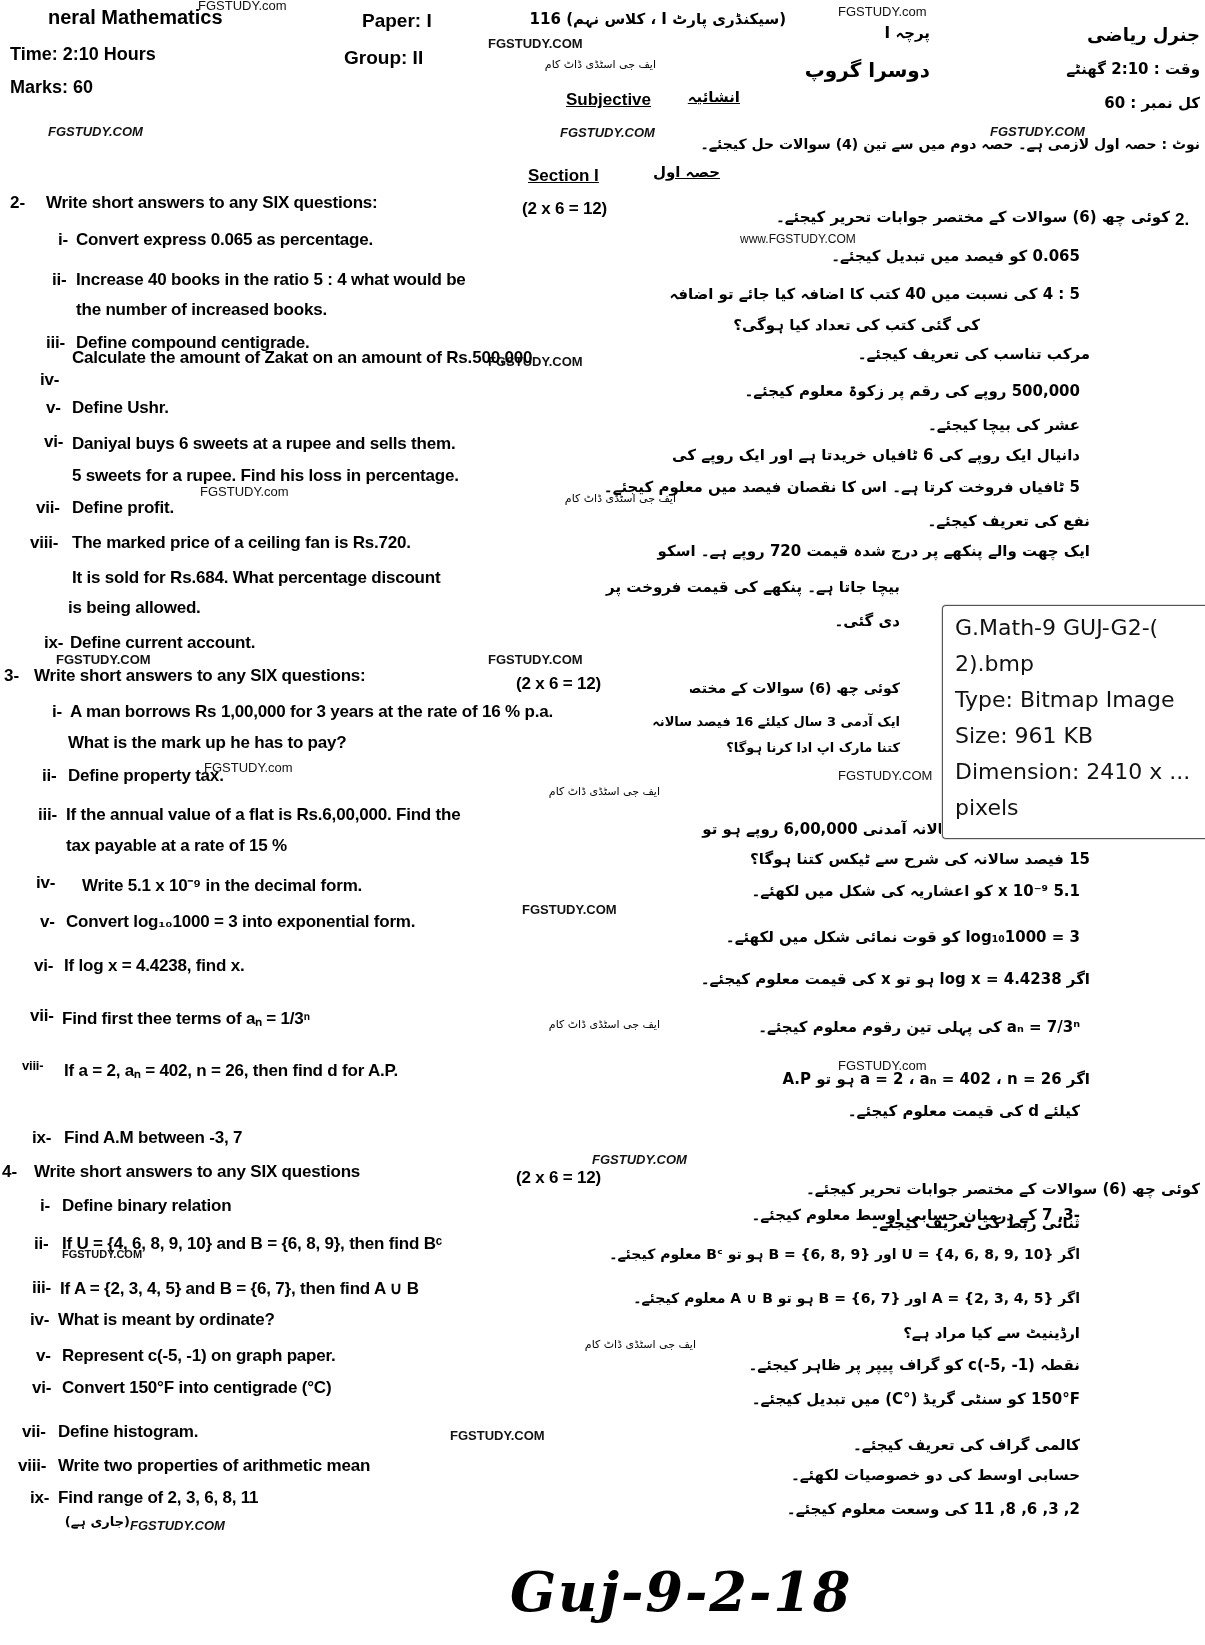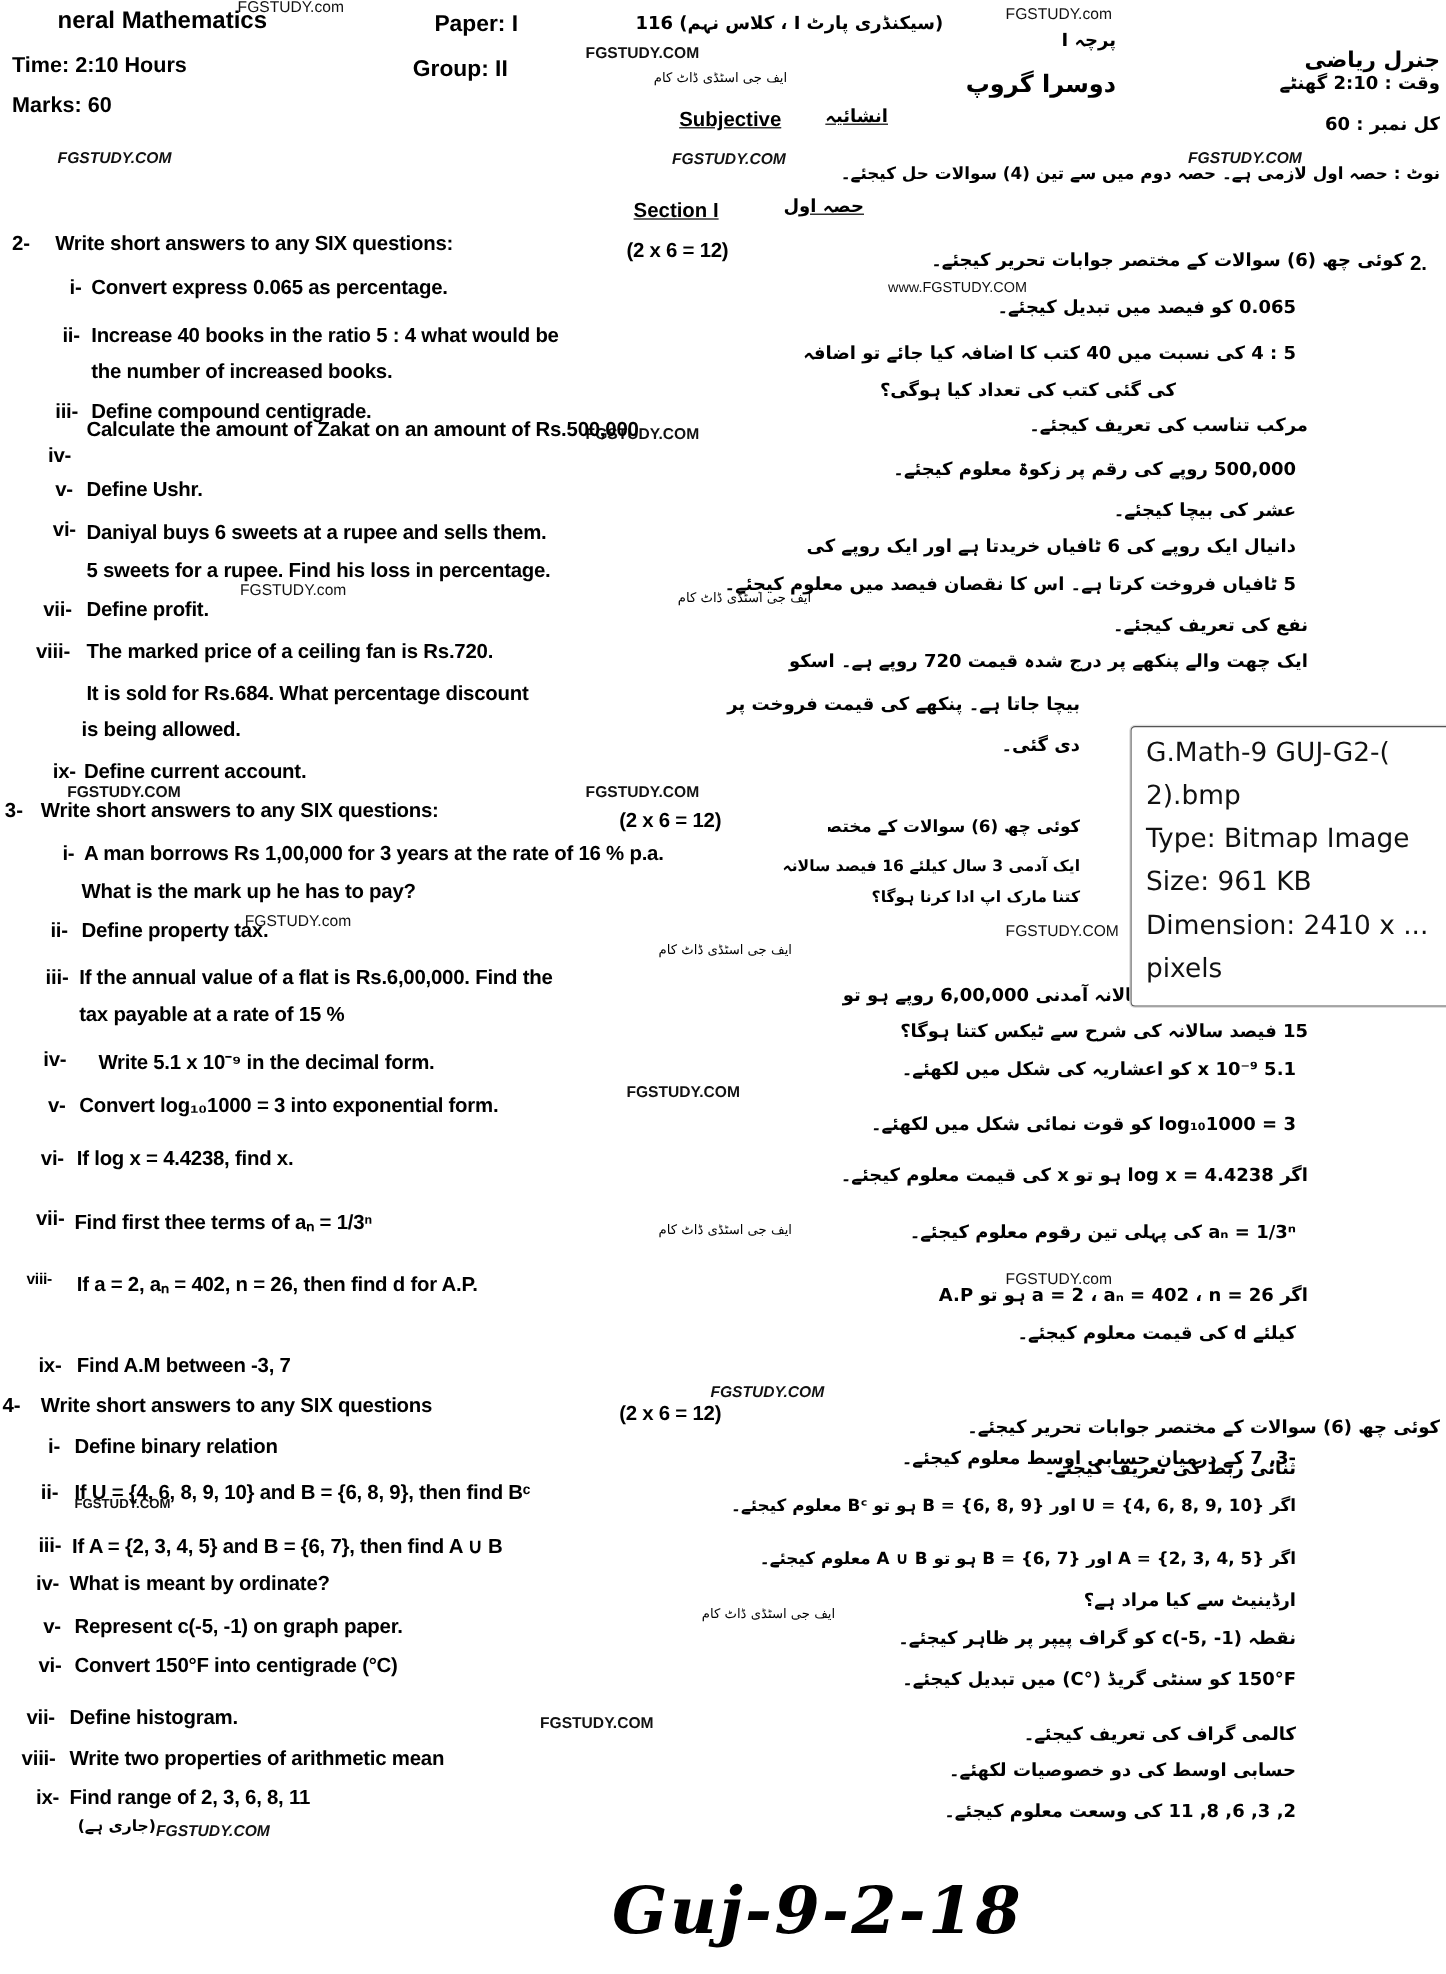--- a/index.html
+++ b/index.html
@@ -30,21 +30,21 @@
 <div class="abs hdr" style="left:10px;top:44px;font-size:18px;">Time: 2:10 Hours</div>
 <div class="abs hdr" style="left:10px;top:77px;font-size:18px;">Marks: 60</div>
 <div class="abs wmb" style="left:48px;top:124px;">FGSTUDY.COM</div>
 
 <div class="abs ur" style="left:496px;top:10px;width:290px;">(سیکنڈری پارٹ I ، کلاس نہم) 116</div>
 <div class="abs wm" style="left:488px;top:36px;font-weight:bold;">FGSTUDY.COM</div>
 <div class="abs urs" style="left:496px;top:58px;width:160px;">ایف جی اسٹڈی ڈاٹ کام</div>
 <div class="abs wm" style="left:838px;top:4px;">FGSTUDY.com</div>
 <div class="abs ur" style="left:870px;top:24px;width:60px;">پرچہ I</div>
 <div class="abs ur" style="left:820px;top:58px;width:110px;font-size:20px;">دوسرا گروپ</div>
-<div class="abs ur" style="left:1060px;top:40px;width:140px;font-size:18px;">جنرل ریاضی</div>
+<div class="abs ur" style="left:1060px;top:24px;width:140px;font-size:18px;">جنرل ریاضی</div>
 <div class="abs ur" style="left:1000px;top:60px;width:200px;">وقت : 2:10 گھنٹے</div>
 <div class="abs ur" style="left:1060px;top:94px;width:140px;">کل نمبر : 60</div>
 <div class="abs hdr ul" style="left:566px;top:90px;font-size:17px;">Subjective</div>
 <div class="abs ur ul" style="left:680px;top:88px;width:60px;">انشائیہ</div>
 <div class="abs wmb" style="left:560px;top:125px;">FGSTUDY.COM</div>
 <div class="abs wmb" style="left:990px;top:124px;">FGSTUDY.COM</div>
 <div class="abs ur" style="left:700px;top:136px;width:500px;font-size:14px;">نوٹ : حصہ اول لازمی ہے۔ حصہ دوم میں سے تین (4) سوالات حل کیجئے۔</div>
 <div class="abs hdr ul" style="left:528px;top:166px;font-size:17px;">Section I</div>
 <div class="abs ur ul" style="left:620px;top:163px;width:100px;">حصہ اول</div>
 
@@ -138,21 +138,21 @@
   <div class="abs q" style="left:66px;top:912px;">Convert  log₁₀1000 = 3 into exponential form.</div>
   <div class="abs ur" style="left:720px;top:928px;width:360px;">log₁₀1000 = 3 کو قوت نمائی شکل میں لکھئے۔</div>
 
   <div class="abs q" style="left:34px;top:956px;">vi-</div>
   <div class="abs q" style="left:64px;top:956px;">If  log x = 4.4238, find  x.</div>
   <div class="abs ur" style="left:720px;top:970px;width:370px;">اگر log x = 4.4238 ہو تو x کی قیمت معلوم کیجئے۔</div>
 
   <div class="abs q" style="left:30px;top:1006px;">vii-</div>
   <div class="abs q" style="left:62px;top:1006px;">Find first thee terms of  aₙ = 1/3ⁿ</div>
   <div class="abs urs" style="left:520px;top:1018px;width:140px;">ایف جی اسٹڈی ڈاٹ کام</div>
-  <div class="abs ur" style="left:740px;top:1018px;width:340px;">aₙ = 1/3ⁿ کی پہلی تین رقوم معلوم کیجئے۔</div>
+  <div class="abs ur" style="left:740px;top:1018px;width:340px;">aₙ = 7/3ⁿ کی پہلی تین رقوم معلوم کیجئے۔</div>
 
   <div class="abs wm" style="left:838px;top:1058px;">FGSTUDY.com</div>
   <div class="abs q" style="left:22px;top:1058px;font-size:13px;">viii-</div>
   <div class="abs q" style="left:64px;top:1058px;">If  a = 2, aₙ = 402, n = 26, then find  d  for  A.P.</div>
   <div class="abs ur" style="left:730px;top:1070px;width:360px;">اگر a = 2 ، aₙ = 402 ، n = 26 ہو تو A.P</div>
   <div class="abs ur" style="left:830px;top:1102px;width:250px;">کیلئے d کی قیمت معلوم کیجئے۔</div>
 
   <div class="abs q" style="left:32px;top:1128px;">ix-</div>
   <div class="abs q" style="left:64px;top:1128px;">Find A.M  between  -3, 7</div>
   <div class="abs ur" style="left:740px;top:1206px;width:340px;">-3, 7 کے درمیان حسابی اوسط معلوم کیجئے۔</div>

